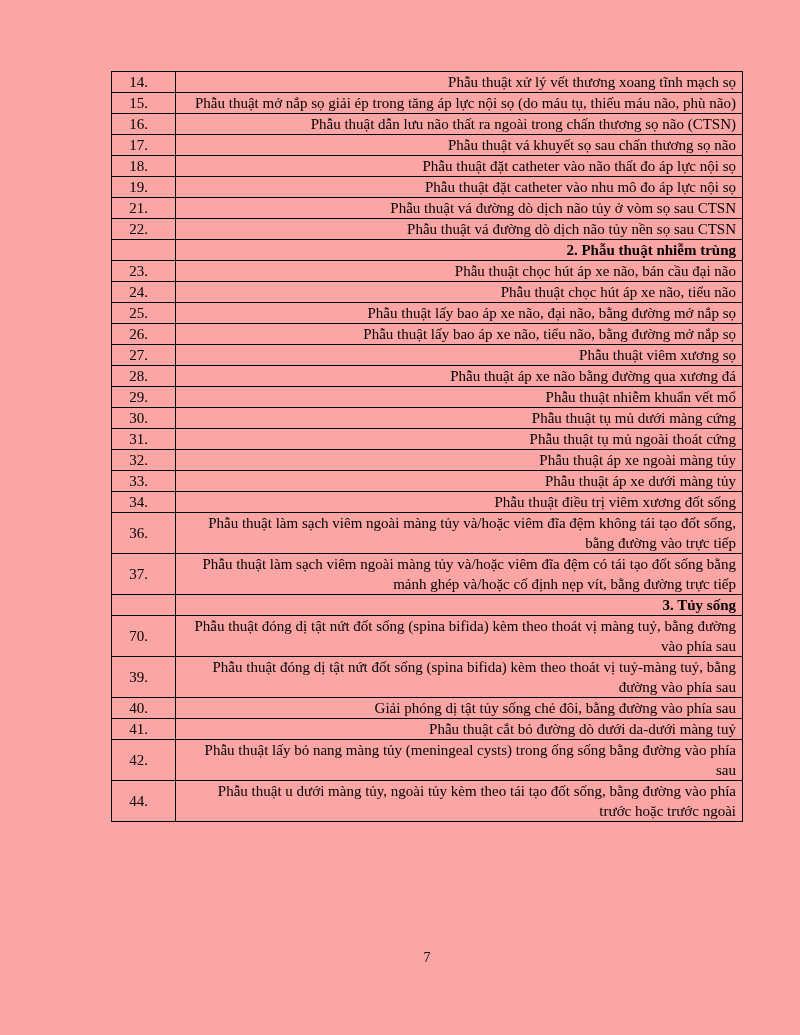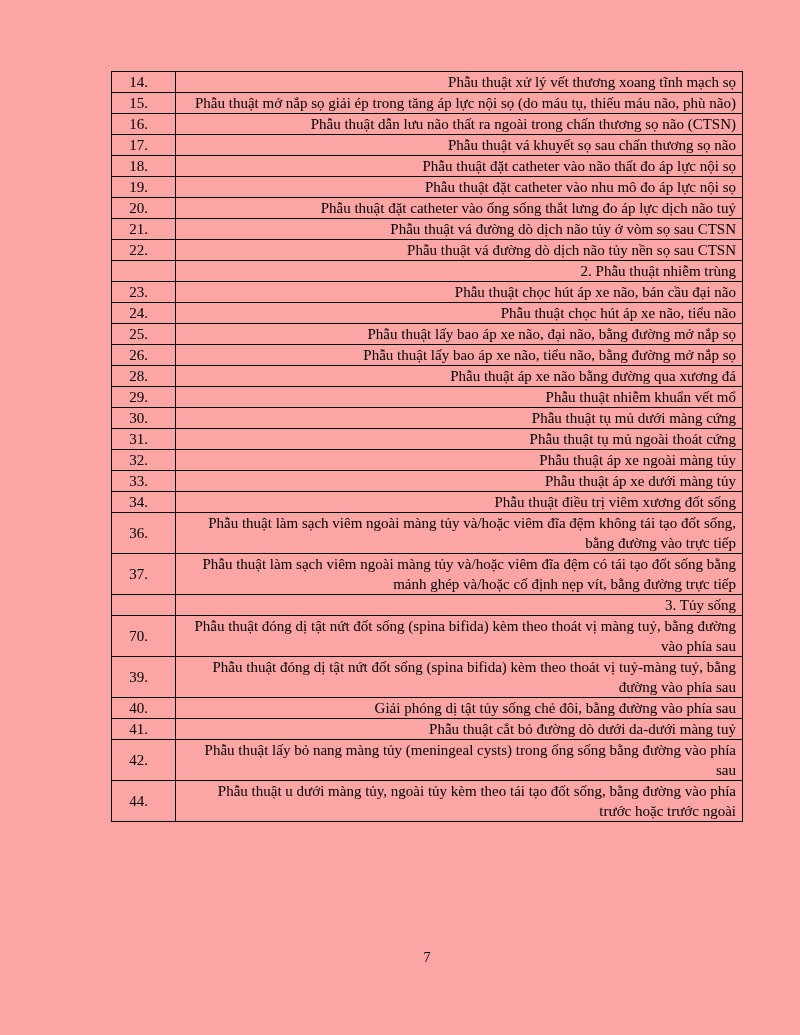--- a/index.html
+++ b/index.html
@@ -34,21 +34,21 @@
   td.num-cell {
     width: 64px;
     text-align: center;
     padding: 0 10px 0 0;
   }
   td.text-cell {
     padding: 0 6px 0 7px;
     text-align: right;
   }
   tr.section-row td.text-cell {
-    font-weight: normal;
+    font-weight: bold;
   }
   .page-footer {
     position: absolute;
     left: 111px;
     top: 948px;
     width: 632px;
     text-align: center;
     font-size: 14px;
     line-height: 20px;
   }
@@ -77,24 +77,20 @@
         </tr>
         <tr>
           <td class="num-cell">18.</td>
           <td class="text-cell">Phẫu thuật đặt catheter vào não thất đo áp lực nội sọ</td>
         </tr>
         <tr>
           <td class="num-cell">19.</td>
           <td class="text-cell">Phẫu thuật đặt catheter vào nhu mô đo áp lực nội sọ</td>
         </tr>
         <tr>
-          <td class="num-cell">20.</td>
-          <td class="text-cell">Phẫu thuật đặt catheter vào ống sống thắt lưng đo áp lực dịch não tuỷ</td>
-        </tr>
-        <tr>
           <td class="num-cell">21.</td>
           <td class="text-cell">Phẫu thuật vá đường dò dịch não tủy ở vòm sọ sau CTSN</td>
         </tr>
         <tr>
           <td class="num-cell">22.</td>
           <td class="text-cell">Phẫu thuật vá đường dò dịch não tủy nền sọ sau CTSN</td>
         </tr>
         <tr class="section-row">
           <td class="num-cell"></td>
           <td class="text-cell">2. Phẫu thuật nhiễm trùng</td>
@@ -107,20 +103,24 @@
           <td class="num-cell">24.</td>
           <td class="text-cell">Phẫu thuật chọc hút áp xe não, tiểu não</td>
         </tr>
         <tr>
           <td class="num-cell">25.</td>
           <td class="text-cell">Phẫu thuật lấy bao áp xe não, đại não, bằng đường mở nắp sọ</td>
         </tr>
         <tr>
           <td class="num-cell">26.</td>
           <td class="text-cell">Phẫu thuật lấy bao áp xe não, tiểu não, bằng đường mở nắp sọ</td>
+        </tr>
+        <tr>
+          <td class="num-cell">27.</td>
+          <td class="text-cell">Phẫu thuật viêm xương sọ</td>
         </tr>
         <tr>
           <td class="num-cell">28.</td>
           <td class="text-cell">Phẫu thuật áp xe não bằng đường qua xương đá</td>
         </tr>
         <tr>
           <td class="num-cell">29.</td>
           <td class="text-cell">Phẫu thuật nhiễm khuẩn vết mổ</td>
         </tr>
         <tr>

